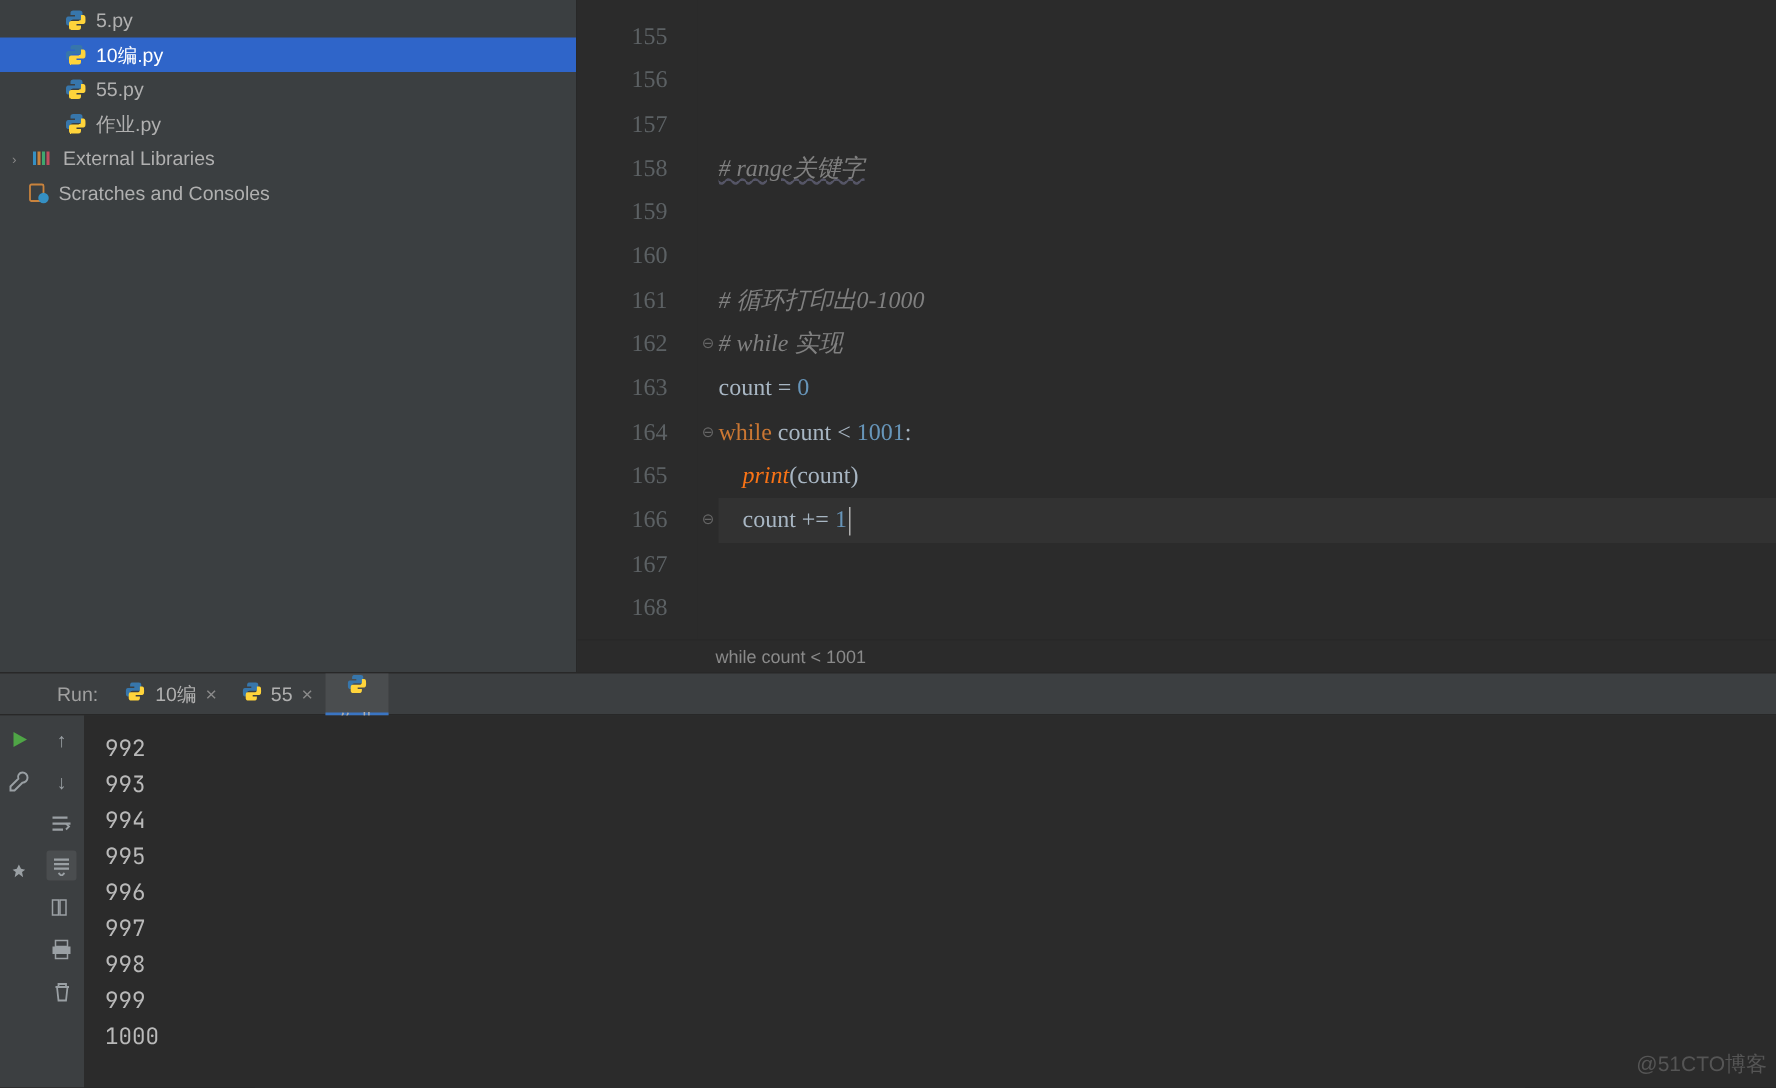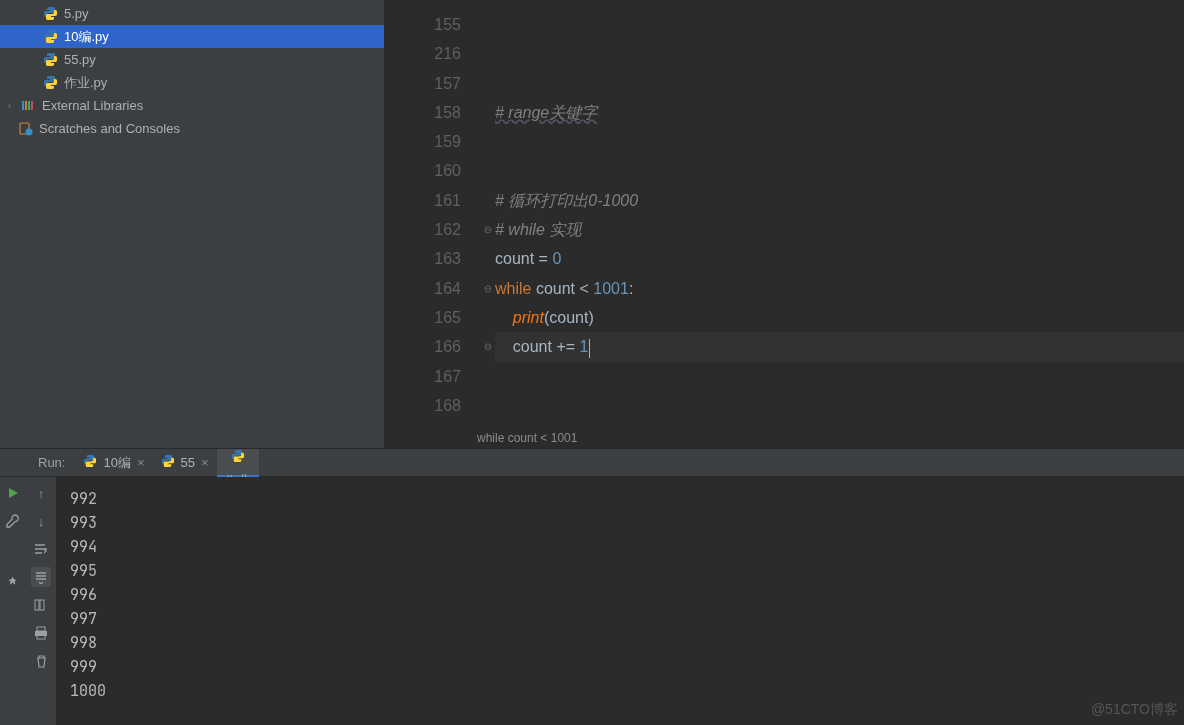--- a/index.html
+++ b/index.html
@@ -60,24 +60,23 @@
 }
 .editor {
   flex: 1;
   display: flex;
   flex-direction: column;
   background: #2b2b2b;
 }
 .code-area {
   flex: 1;
   display: flex;
-  font-family: Liberation Sans, sans-serif;
+  font-family: Liberation Serif, serif;
   font-size: 16px;
   line-height: 29.3px;
-  margin-left: 16px;
 }
 .gutter {
   width: 80px;
   text-align: right;
   color: #5c6164;
   padding-right: 20px;
   padding-top: 10px;
   background: #2b2b2b;
   user-select: none;
 }
@@ -253,21 +252,21 @@
           </svg>
       </span>
       <span>Scratches and Consoles</span>
     </div>
   </div>
 
   <div class="editor">
     <div class="code-area">
       <div class="gutter" id="gutter">
           <div class="gutter-line">155</div>
-          <div class="gutter-line">216</div>
+          <div class="gutter-line">156</div>
           <div class="gutter-line">157</div>
           <div class="gutter-line">158</div>
           <div class="gutter-line">159</div>
           <div class="gutter-line">160</div>
           <div class="gutter-line">161</div>
           <div class="gutter-line">162</div>
           <div class="gutter-line">163</div>
           <div class="gutter-line">164</div>
           <div class="gutter-line">165</div>
           <div class="gutter-line">166</div>

